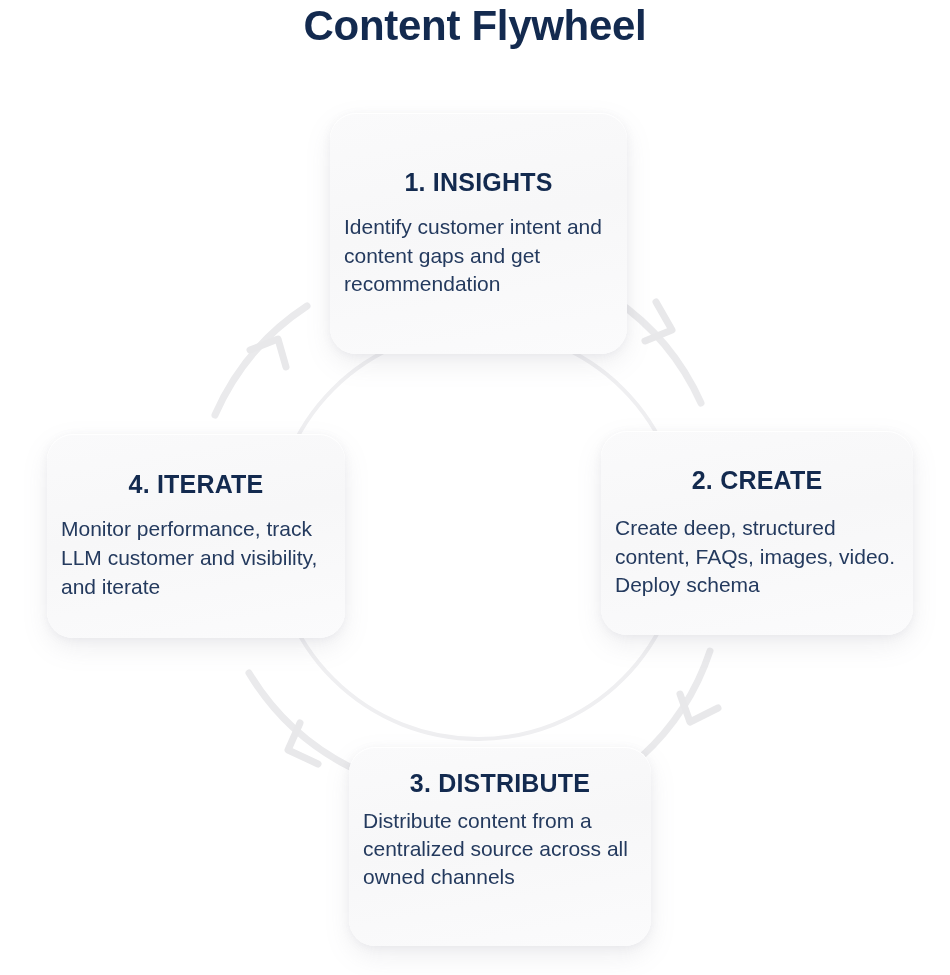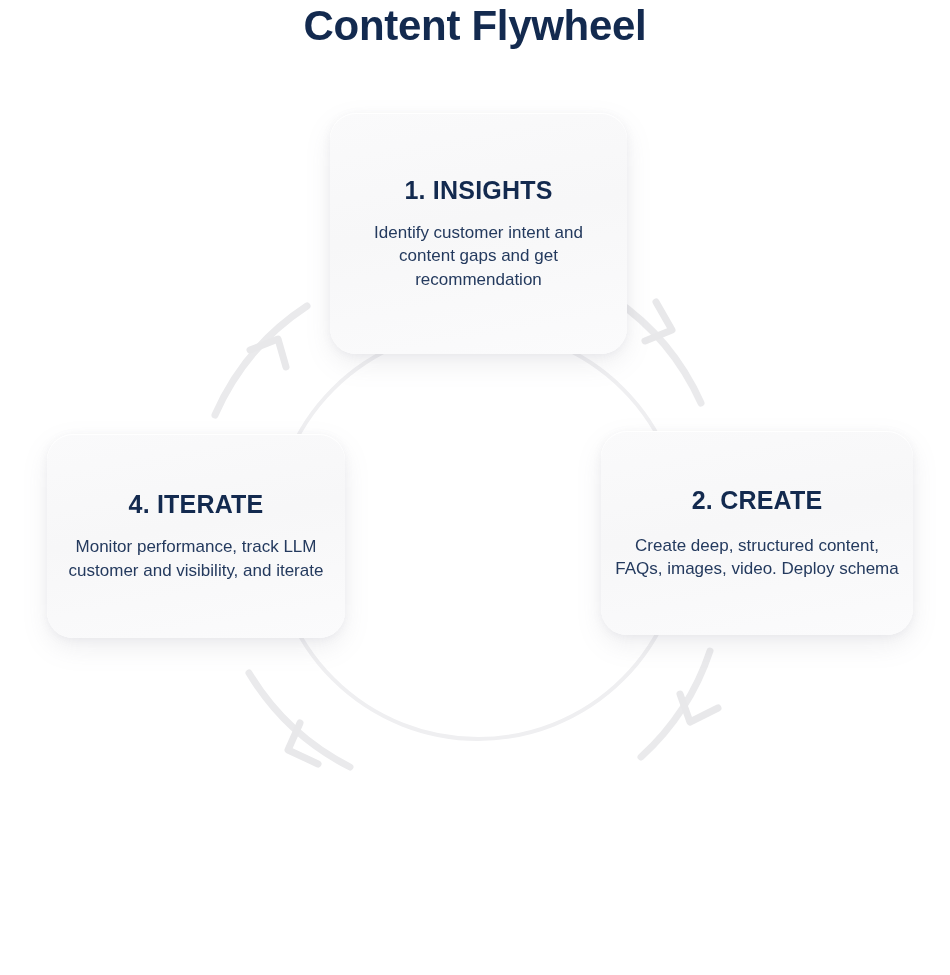--- a/index.html
+++ b/index.html
@@ -34,33 +34,33 @@
     background: linear-gradient(170deg, #fafafb 0%, #f7f7f8 45%, #fbfbfc 100%);
     border-radius: 26px;
     box-shadow:
       0 10px 26px rgba(130,135,150,0.13),
       0 2px 8px rgba(130,135,150,0.09),
       inset 0 1px 0 rgba(255,255,255,0.95);
     display: flex;
     flex-direction: column;
     justify-content: center;
     align-items: center;
-    text-align: center;
+    text-align: left;
     z-index: 3;
   }
   .card-title {
     font-size: 25px;
     font-weight: bold;
     color: #132a4f;
     letter-spacing: 0.2px;
     margin-bottom: 16px;
     white-space: nowrap;
   }
   .card-body {
-    font-size: 17px;
+    font-size: 21px;
     line-height: 1.38;
     color: #243a5e;
     padding: 0 14px;
   }
 
   
   #card-insights   { left: 330px; top: 113px;  width: 297px; height: 241px; }
   
   #card-create     { left: 601px; top: 431px;  width: 312px; height: 204px; }
   #card-create .card-title { margin-bottom: 19px; }
@@ -105,19 +105,23 @@
   <div class="card" id="card-insights">
     <div class="card-title">1. INSIGHTS</div>
     <div class="card-body">Identify customer intent and content gaps and get recommendation</div>
   </div>
 
   <div class="card" id="card-create">
     <div class="card-title">2. CREATE</div>
     <div class="card-body">Create deep, structured content, FAQs, images, video. Deploy schema</div>
   </div>
 
+  <div class="card" id="card-distribute">
+    <div class="card-title">3. DISTRIBUTE</div>
+    <div class="card-body">Distribute content from a centralized source across all owned channels</div>
+  </div>
 
   <div class="card" id="card-iterate">
     <div class="card-title">4. ITERATE</div>
     <div class="card-body">Monitor performance, track LLM customer and visibility, and iterate</div>
   </div>
 
 </div>
 
 </body></html>

